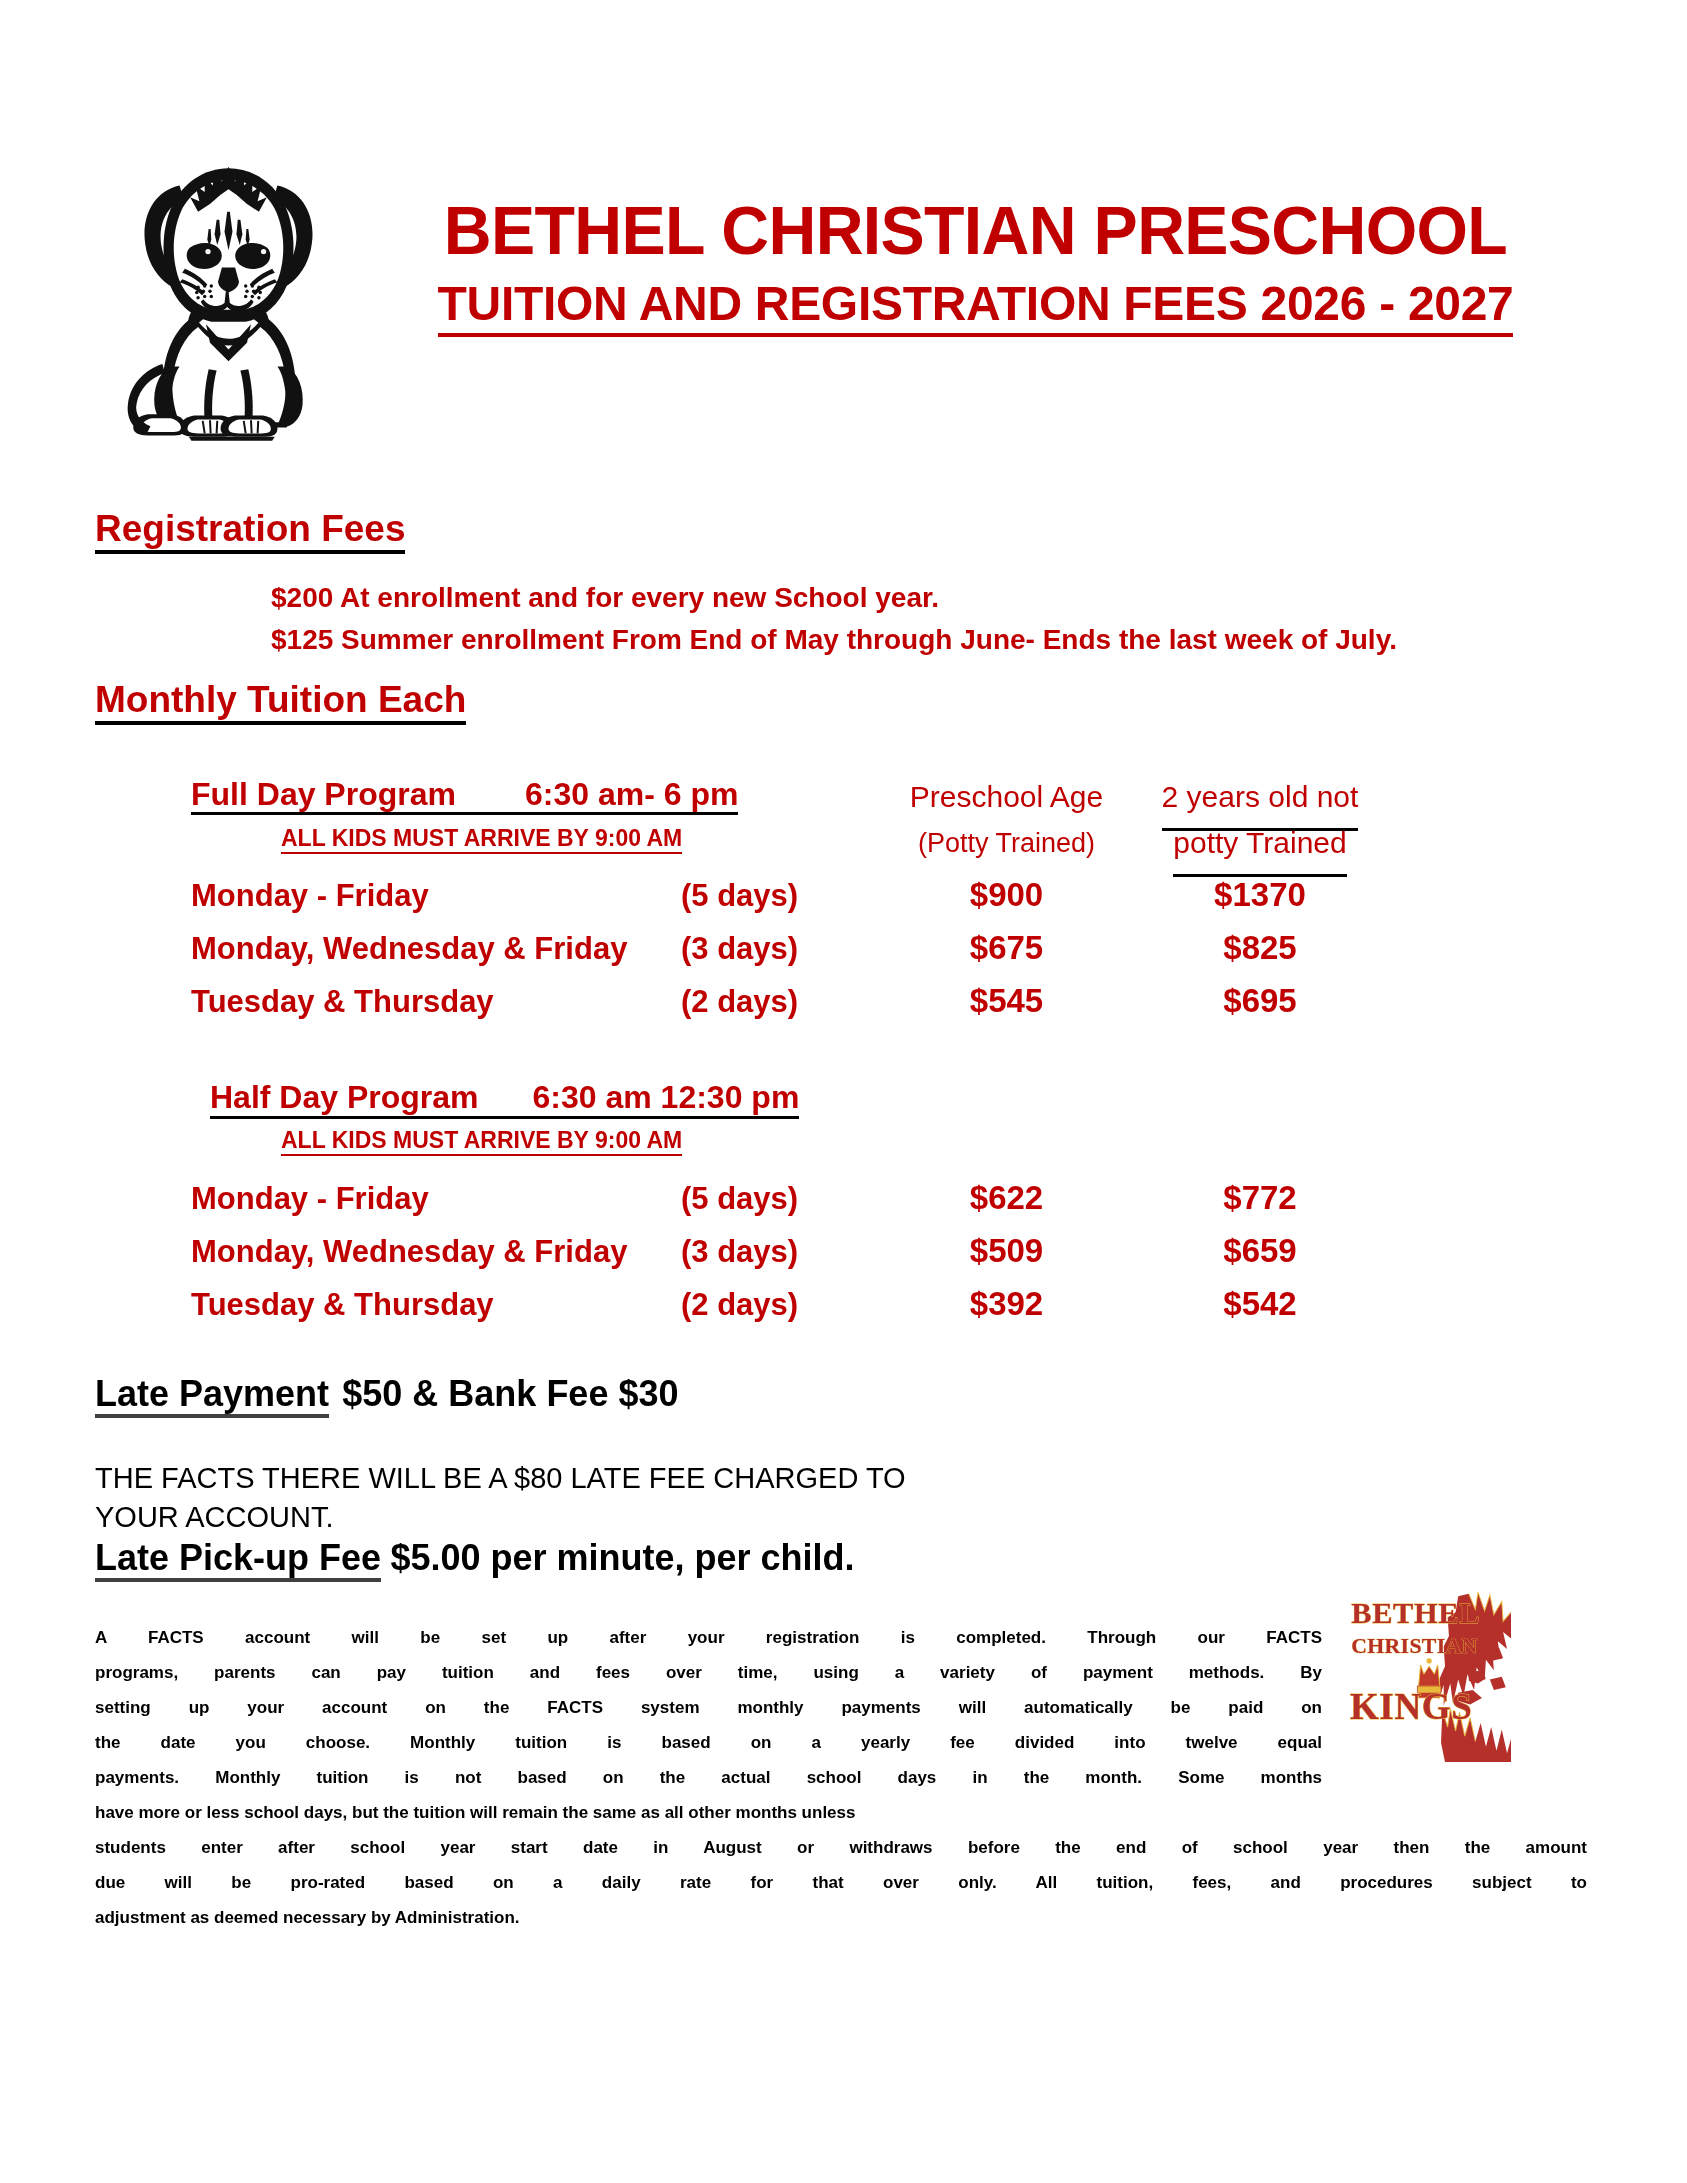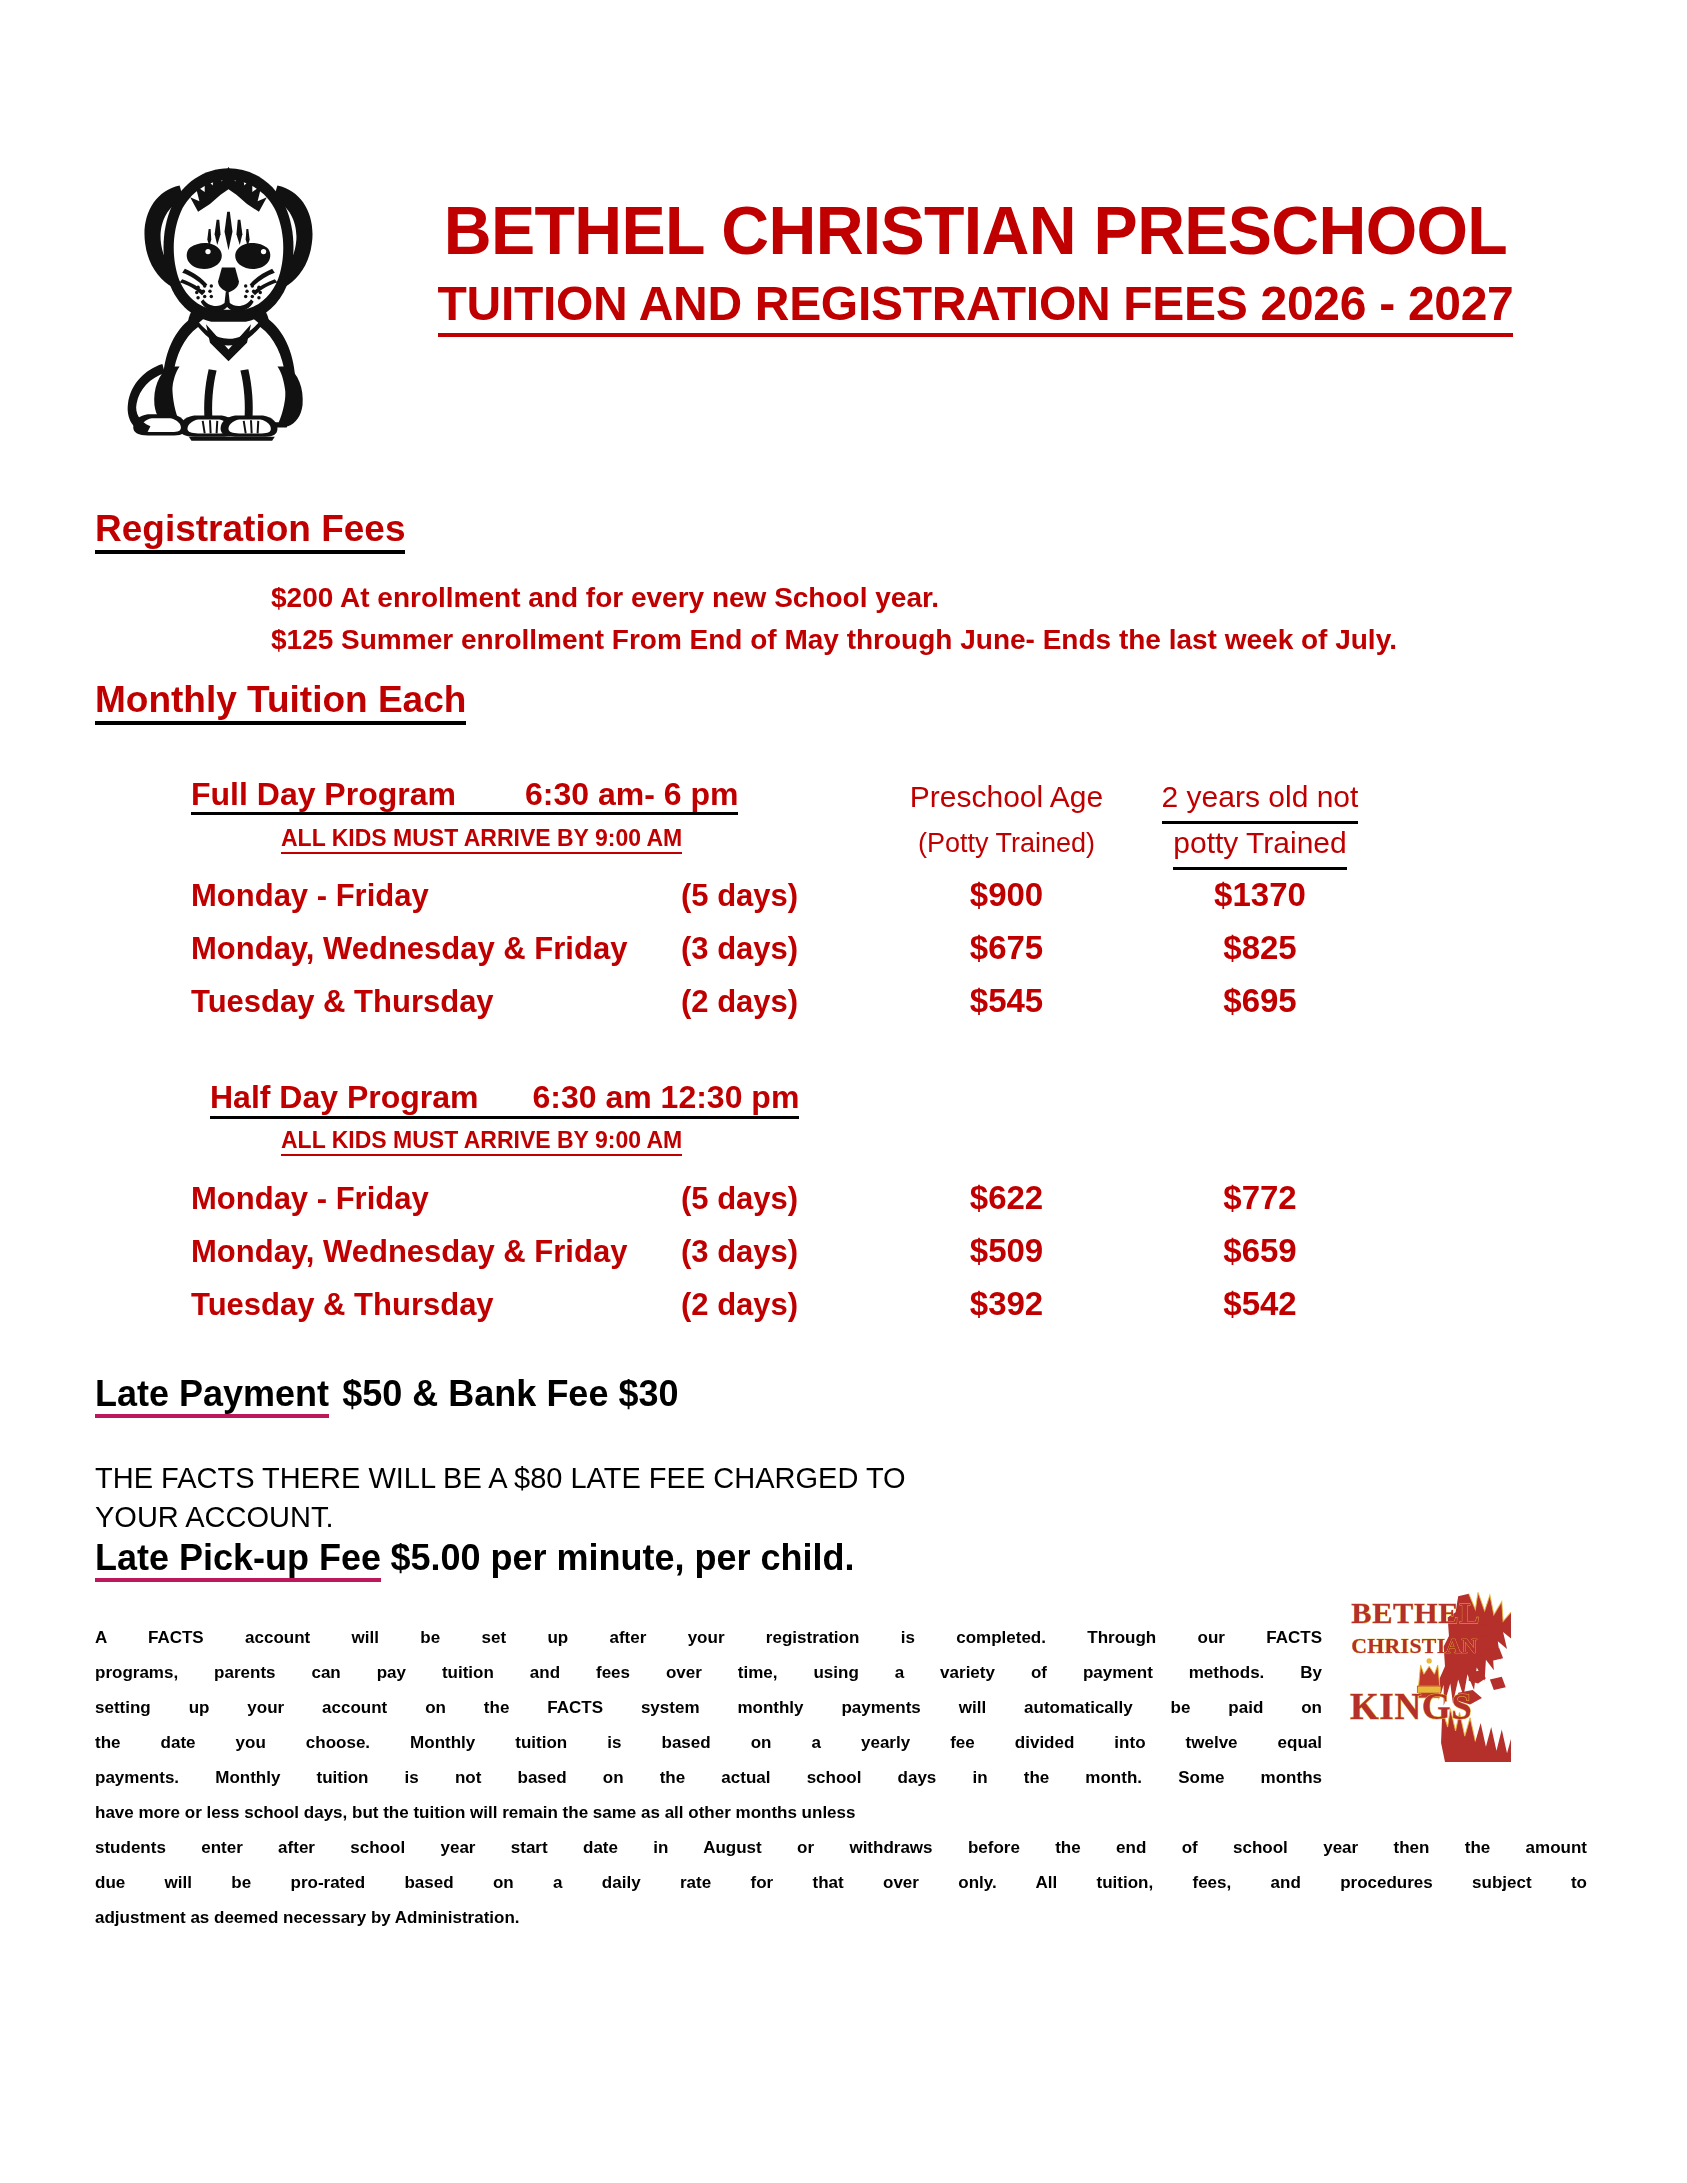--- a/index.html
+++ b/index.html
@@ -137,21 +137,21 @@
   }
   .col-head {
     font-weight: normal;
     font-size: 30px;
     line-height: 33px;
     text-align: center;
   }
   .col-head .ul {
     display: inline-block;
     border-bottom: 3.3px solid #000000;
-    padding-bottom: 8px;
+    padding-bottom: 15px;
   }
   .day-label {
     font-weight: bold;
     font-size: 31px;
     line-height: 34px;
   }
   .day-count {
     font-weight: bold;
     font-size: 31px;
     line-height: 34px;
@@ -168,21 +168,21 @@
     position: absolute;
     font-family: "Liberation Sans", sans-serif;
     font-weight: bold;
     font-size: 36px;
     line-height: 38px;
     color: #000000;
     white-space: nowrap;
   }
   .late-head .ul {
     display: inline-block;
-    border-bottom: 4px solid #be185d;
+    border-bottom: 4px solid #404040;
     padding-bottom: 0.7px;
   }
   .late-note {
     position: absolute;
     font-family: "Liberation Sans", sans-serif;
     font-weight: normal;
     font-size: 29px;
     line-height: 38px;
     color: #000000;
     white-space: nowrap;

